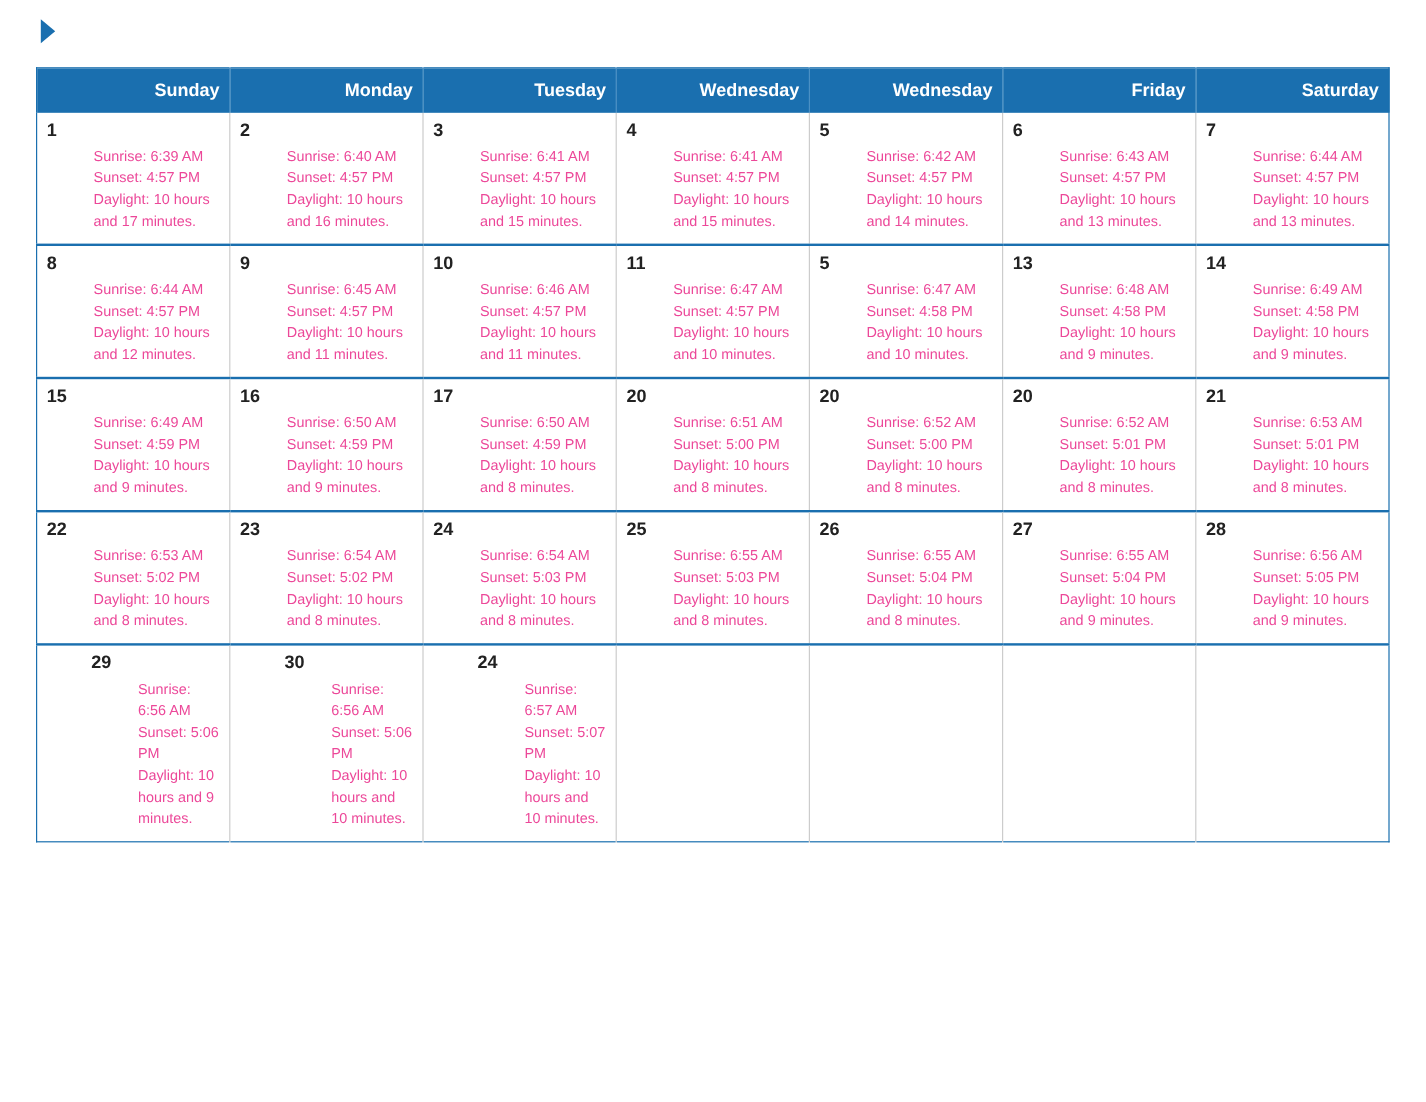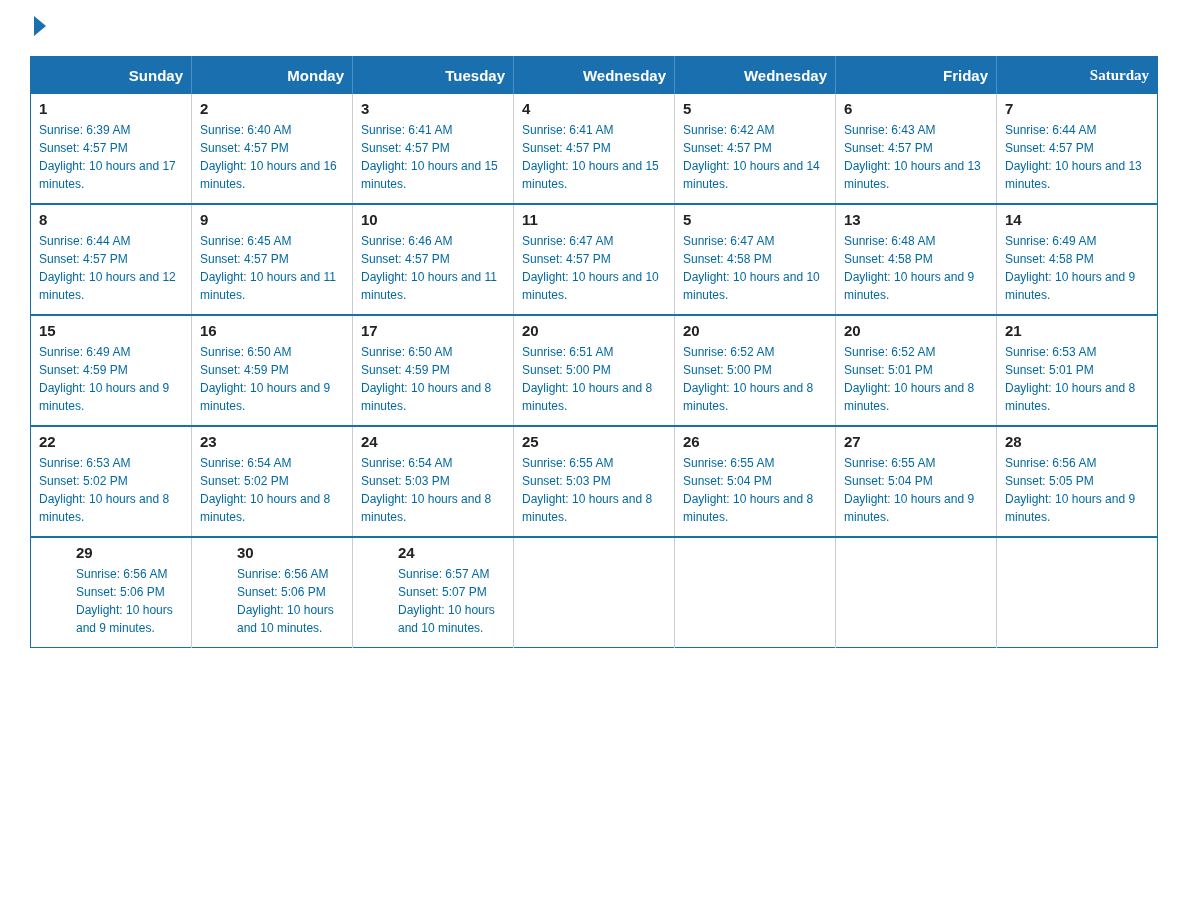--- a/index.html
+++ b/index.html
@@ -69,21 +69,20 @@
       background-color: #1a6faf;
       color: #fff;
       font-size: 15px;
       font-weight: bold;
       padding: 10px 8px;
       text-align: right;
       border-right: 1px solid #4a90c4;
     }
     .calendar thead tr th:last-child {
       border-right: none;
-      font-family: Liberation Serif, serif;
     }
     .calendar tbody tr td {
       vertical-align: top;
       padding: 6px 8px 10px 8px;
       border-right: 1px solid #ccc;
       border-bottom: 2px solid #1a6faf;
       font-size: 12.5px;
       color: #333;
       width: 14.28%;
       min-height: 100px;
@@ -97,22 +96,23 @@
     }
     .day-number {
       font-size: 15px;
       font-weight: bold;
       display: block;
       margin-bottom: 4px;
       color: #222;
     }
     .day-info {
       font-size: 12px;
-      color: #0369a1;
+      color: #ec4899;
       line-height: 1.5;
+      margin-left: 39px;
     }
     .empty-cell {
       background: #fff;
     }
   </style>
 </head>
 <body>
 
 <div class="header-area">
   <div class="logo">

